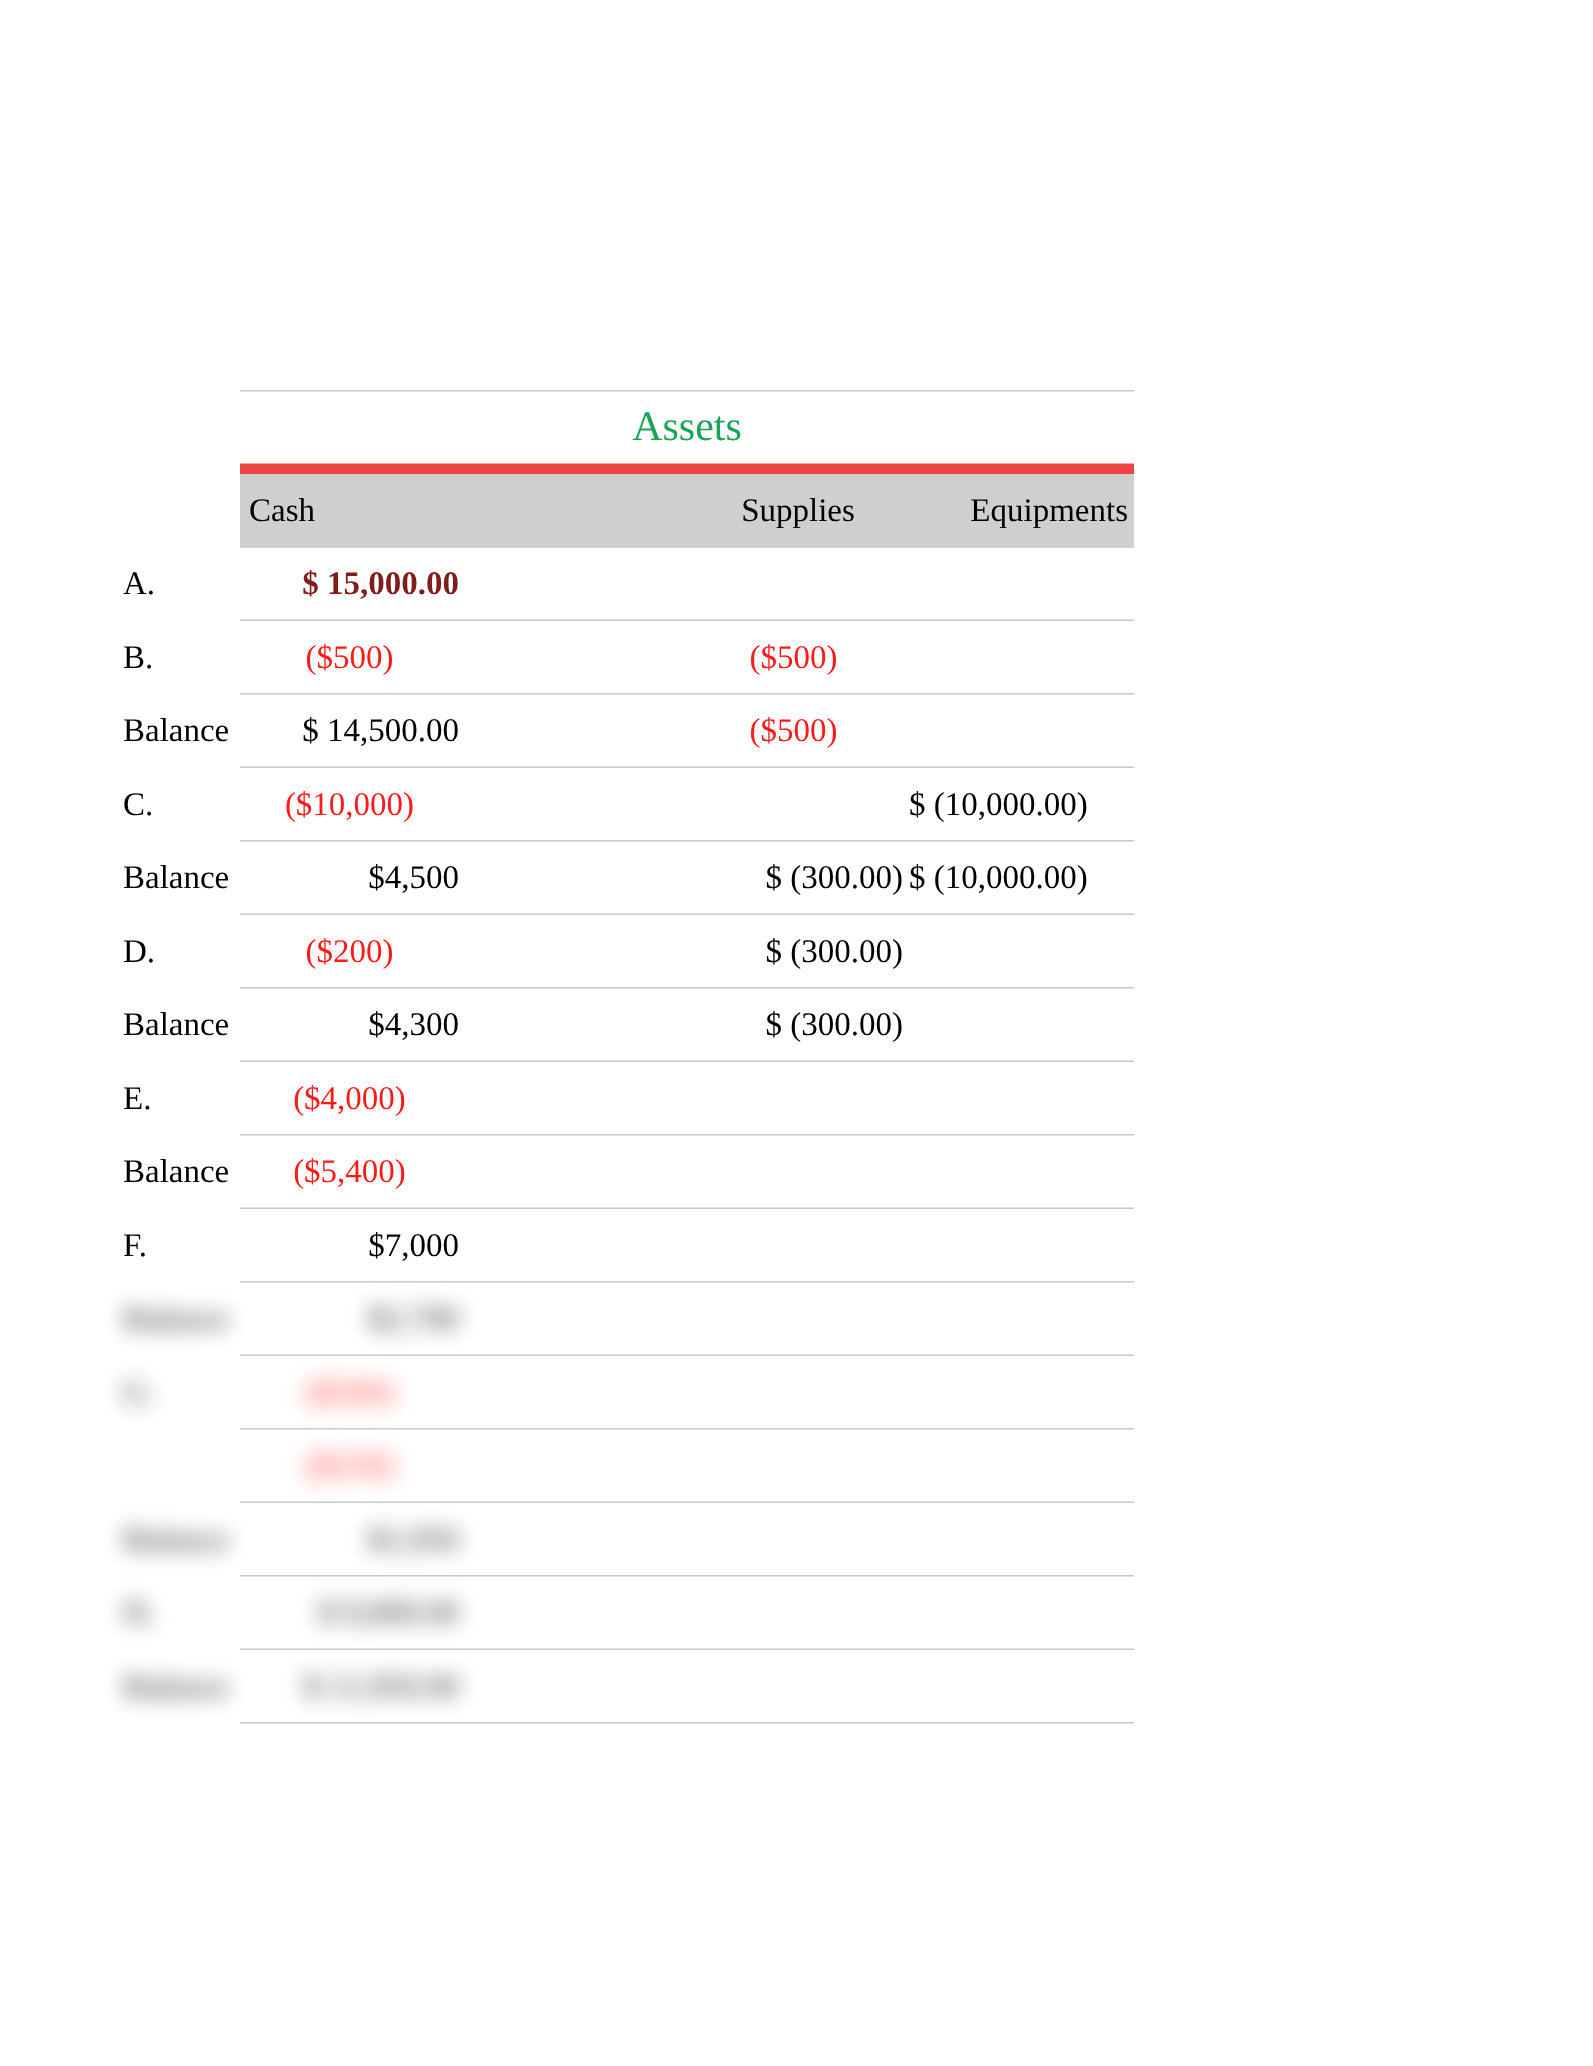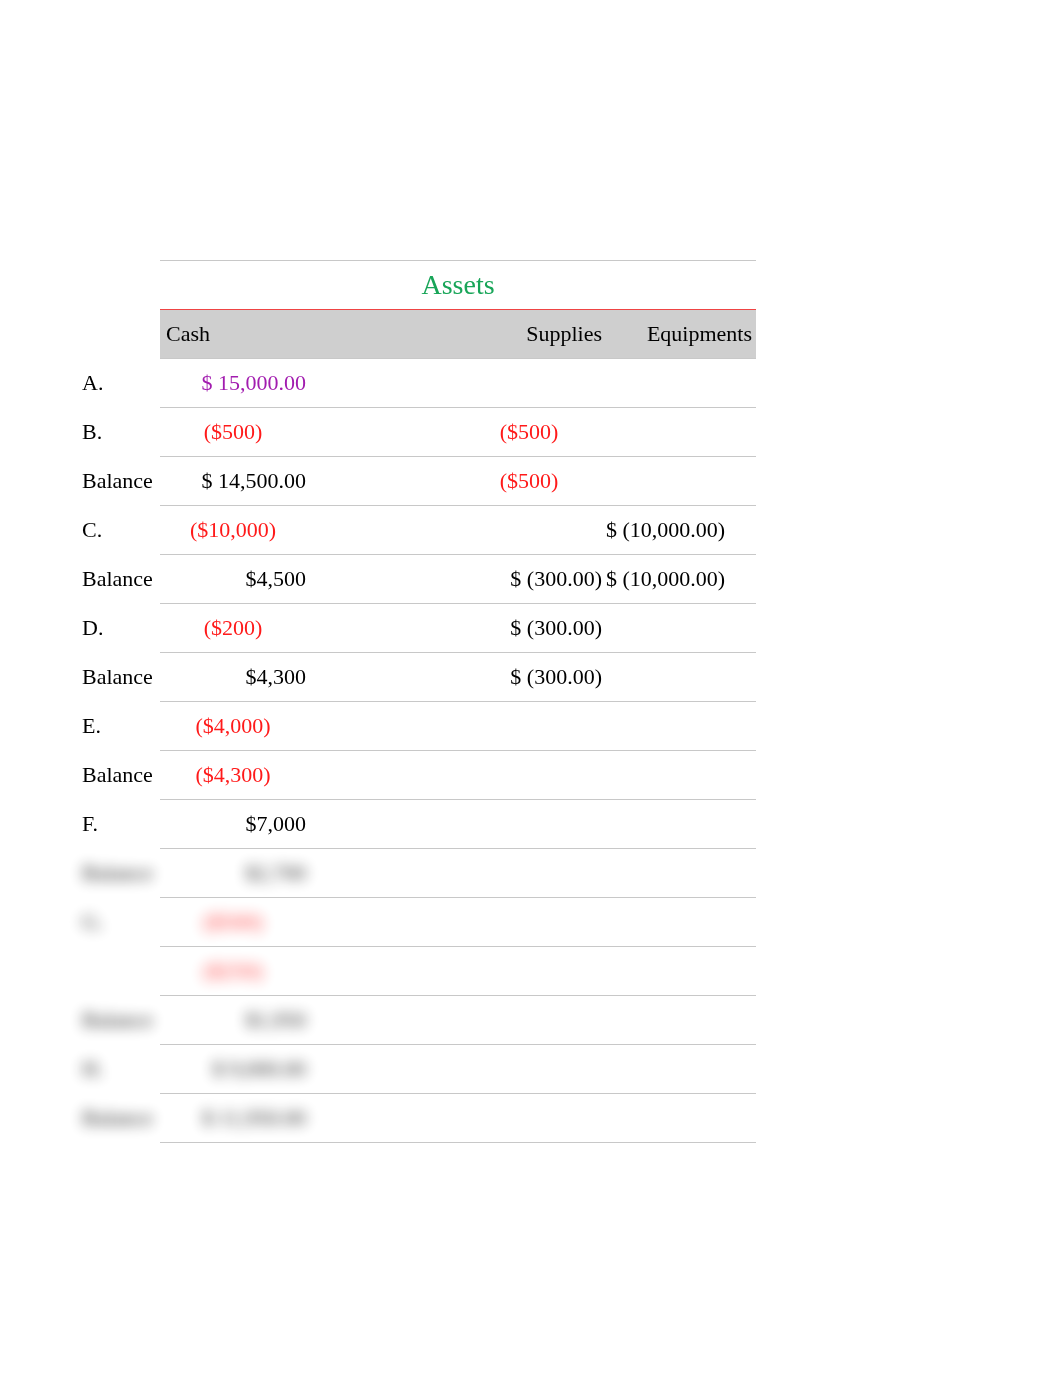--- a/index.html
+++ b/index.html
@@ -31,32 +31,32 @@
   .col-cash  { width: 140px; text-align: right; padding-right: 4px; border-bottom: 1px solid #c8c8c8; }
   .col-gap   { width: 140px; border-bottom: 1px solid #c8c8c8; }
   .col-supp  { width: 140px; text-align: right; padding-right: 4px; border-bottom: 1px solid #c8c8c8; }
   .col-eq    { width: 140px; text-align: left; padding-right: 4px; border-bottom: 1px solid #c8c8c8; }
 
   .hdr-assets {
     text-align: center;
     font-size: 28px;
     color: #18a558;
     border-top: 1px solid #c8c8c8;
-    border-bottom: 1px solid #ef4444;
+    border-bottom: 7px solid #ef4444;
   }
   .hdr-col {
     background: #cfcfcf;
     text-align: left;
     padding-left: 6px;
     font-size: 22px;
     color: #000;
     border-bottom: 1px solid #c8c8c8;
   }
   .neg { color: #ff1a1a; text-align: center; }
-  .purp { color: #a21caf; }
+  .purp { color: #7f1d1d; font-weight: bold; }
 
   .blur-zone {
     filter: blur(7px);
     opacity: 0.9;
   }
 </style>
 </head>
 <body>
 
 <div class="sheet">
@@ -65,21 +65,21 @@
     <tbody>
         <tr>
       <td class="col-label"></td>
       <td class="hdr-assets" colspan="4">Assets</td>
     </tr>
 
     <tr>
       <td class="col-label"></td>
       <td class="hdr-col col-cash" style="text-align:left;">Cash</td>
       <td class="hdr-col col-gap"></td>
-      <td class="hdr-col col-supp" style="text-align:right;">Supplies</td>
+      <td class="hdr-col col-supp" style="text-align:center;">Supplies</td>
       <td class="hdr-col col-eq" style="text-align:right;">Equipments</td>
     </tr>
 
     </tbody>
       <tbody id="clear-rows">
         <tr>
           <td class="col-label">A.</td>
           <td class="col-cash purp">$   15,000.00</td>
           <td class="col-gap"></td>
           <td class="col-supp "></td>
@@ -129,21 +129,21 @@
         </tr>
         <tr>
           <td class="col-label">E.</td>
           <td class="col-cash neg">($4,000)</td>
           <td class="col-gap"></td>
           <td class="col-supp "></td>
           <td class="col-eq "></td>
         </tr>
         <tr>
           <td class="col-label">Balance</td>
-          <td class="col-cash neg">($4,300)</td>
+          <td class="col-cash neg">($5,400)</td>
           <td class="col-gap"></td>
           <td class="col-supp "></td>
           <td class="col-eq "></td>
         </tr>
         <tr>
           <td class="col-label">F.</td>
           <td class="col-cash ">$7,000</td>
           <td class="col-gap"></td>
           <td class="col-supp "></td>
           <td class="col-eq "></td>

